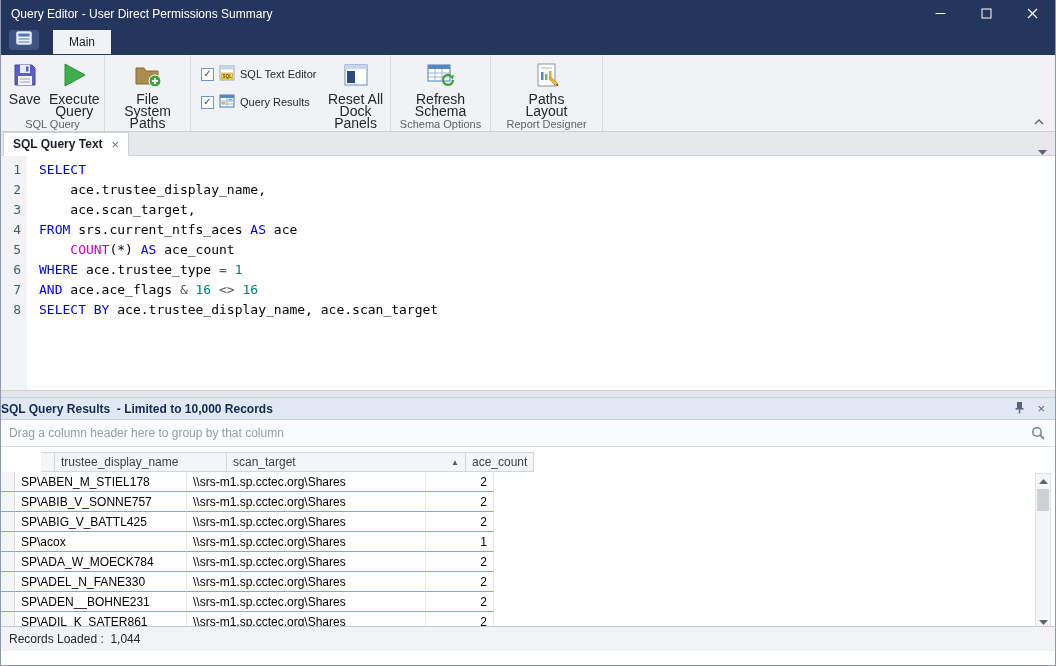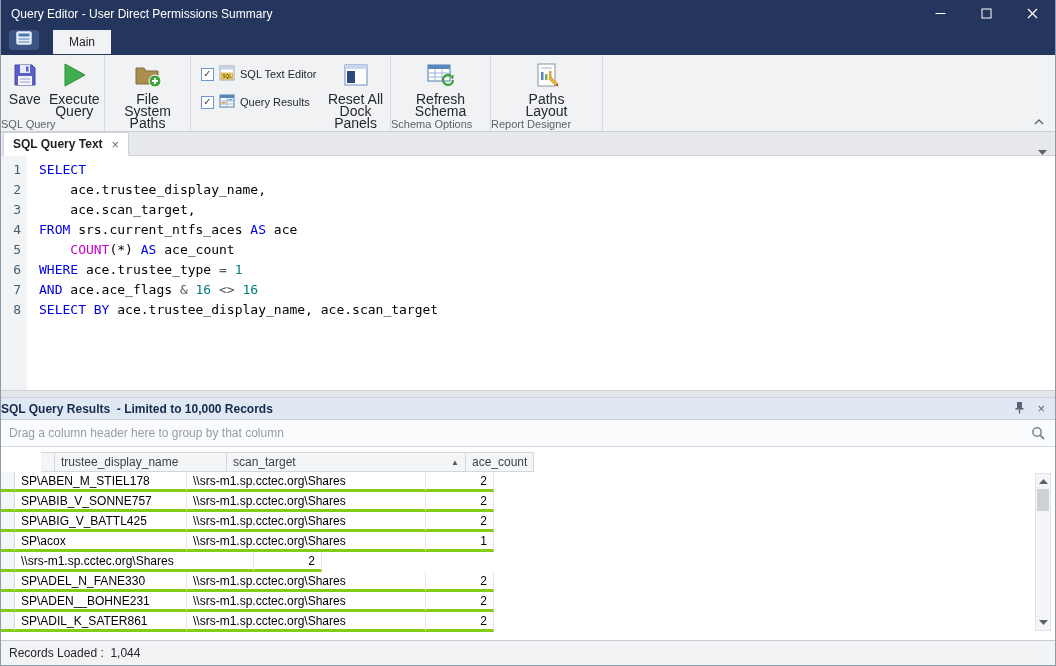--- a/index.html
+++ b/index.html
@@ -17,21 +17,21 @@
   .tabrow { height: 27px; background: #24365e; display: flex; align-items: center; }
   .app-button { width: 30px; height: 20px; margin: 0 0 3px 8px; border-radius: 3px; background: #3d5384; display: flex; align-items: center; justify-content: center; }
   .ribbon-tab { height: 24px; margin-left: 14px; padding: 0 16px; display: flex; align-items: center; font-size: 12px; color: #fff; }
   .ribbon-tab.active { background: #f1f2f4; color: #1d1f23; }
 
   
   .ribbon { height: 77px; background: #f1f2f4; border-bottom: 1px solid #ccd0d6; display: flex; position: relative; }
   .rgroup { border-right: 1px solid #d8dbe0; display: flex; flex-direction: column; flex: 0 0 auto; }
   .rgroup-content { flex: 1; display: flex; align-items: flex-start; padding: 3px 2px 0 2px; }
   .rgroup-content.centered { justify-content: center; }
-  .rgroup-label { height: 17px; line-height: 15px; font-size: 11px; color: #5d6269; }
+  .rgroup-label { height: 17px; line-height: 15px; text-align: center; font-size: 11px; color: #5d6269; }
   .g1 { width: 104px; } .g2 { width: 86px; } .g3 { width: 200px; } .g4 { width: 100px; } .g5 { width: 112px; }
   .big-btn { display: flex; flex-direction: column; align-items: center; padding-top: 2px; cursor: default; }
   .big-btn .bicon { width: 30px; height: 30px; display: flex; align-items: center; justify-content: center; }
   .big-btn .blabel { font-size: 14px; line-height: 12px; color: #24282e; text-align: center; margin-top: 3px; }
   .w44 { width: 44px; } .w56 { width: 56px; } .w66 { width: 66px; } .w60 { width: 60px; }
   .view-checks { display: flex; flex-direction: column; gap: 10px; padding: 7px 4px 0 8px; width: 132px; }
   .check-row { display: flex; align-items: center; gap: 5px; font-size: 11px; color: #24282e; }
   .checkbox { width: 13px; height: 13px; border: 1px solid #7097c7; background: #fff; display: flex; align-items: center; justify-content: center; font-size: 10px; color: #3a3f46; line-height: 10px; }
   .ribbon-collapse { position: absolute; right: 8px; bottom: 4px; width: 16px; height: 12px; display: flex; align-items: center; justify-content: center; }
 
@@ -67,33 +67,33 @@
   .grid-header .cell { background: #f4f5f6; border-top: 1px solid #d3d6da; border-bottom: 1px solid #d3d6da; border-right: 1px solid #d3d6da; font-size: 12px; color: #3e4248; display: flex; align-items: center; padding: 0 6px; white-space: nowrap; overflow: hidden; }
   .grid-header .c-fill { background: #fff; border: none; }
   .c-ind { width: 14px; padding: 0 !important; flex: 0 0 auto; }
   .c1 { width: 172px; flex: 0 0 auto; }
   .c2 { width: 239px; flex: 0 0 auto; }
   .grid-header .c2 { justify-content: space-between; }
   .c3 { width: 68px; flex: 0 0 auto; }
   .c-fill { flex: 1 1 auto; }
   .sort-arrow { font-size: 8px; color: #55595f; }
   .grid-row { display: flex; height: 20px; background: #fff; }
-  .grid-row .cell { font-size: 12px; color: #000; display: flex; align-items: center; padding: 0 6px; border-right: 1px solid #e5e7ea; border-bottom: 3px solid #84cc16; white-space: nowrap; overflow: hidden; }
+  .grid-row .cell { font-size: 12px; color: #000; display: flex; align-items: center; padding: 0 6px; border-right: 1px solid #e5e7ea; border-bottom: 1px solid #84cc16; white-space: nowrap; overflow: hidden; }
   .grid-row .c-ind { background: #f4f5f6; border-right: 1px solid #d3d6da; }
   .grid-row .c3 { justify-content: flex-end; }
   .grid-row .c-fill { border: none; }
 
   
   .vscroll { position: absolute; right: 4px; top: 473px; width: 16px; height: 158px; background: #f4f5f6; border: 1px solid #dfe1e4; display: flex; flex-direction: column; }
   .vs-btn { height: 15px; display: flex; align-items: center; justify-content: center; }
   .vs-thumb { height: 22px; margin: 0 1px; background: #cdd0d4; }
   .vs-track { flex: 1; }
 
   
-  .statusbar { position: absolute; left: 0; right: 0; bottom: 0; height: 25px; background: #f2f3f4; border-top: 1px solid #c8cacd; display: flex; align-items: center; padding-left: 8px; font-size: 12px; color: #24262a; white-space: pre; }
+  .statusbar { position: absolute; left: 0; right: 0; bottom: 14px; height: 25px; background: #f2f3f4; border-top: 1px solid #c8cacd; display: flex; align-items: center; padding-left: 8px; font-size: 12px; color: #24262a; white-space: pre; }
 </style>
 </head>
 <body>
 
 <div class="window">
 
   <div class="titlebar">
     <span class="title">Query Editor - User Direct Permissions Summary</span>
     <div class="win-controls">
       <div class="win-btn">
@@ -366,20 +366,21 @@
         </div>
         <div class="grid-row">
           <div class="cell c-ind"></div>
           <div class="cell c1">SP\acox</div>
           <div class="cell c2">\\srs-m1.sp.cctec.org\Shares</div>
           <div class="cell c3">1</div>
           <div class="cell c-fill"></div>
         </div>
         <div class="grid-row">
           <div class="cell c-ind"></div>
+          <div class="cell c1">SP\ADA_W_MOECK784</div>
           <div class="cell c2">\\srs-m1.sp.cctec.org\Shares</div>
           <div class="cell c3">2</div>
           <div class="cell c-fill"></div>
         </div>
         <div class="grid-row">
           <div class="cell c-ind"></div>
           <div class="cell c1">SP\ADEL_N_FANE330</div>
           <div class="cell c2">\\srs-m1.sp.cctec.org\Shares</div>
           <div class="cell c3">2</div>
           <div class="cell c-fill"></div>

